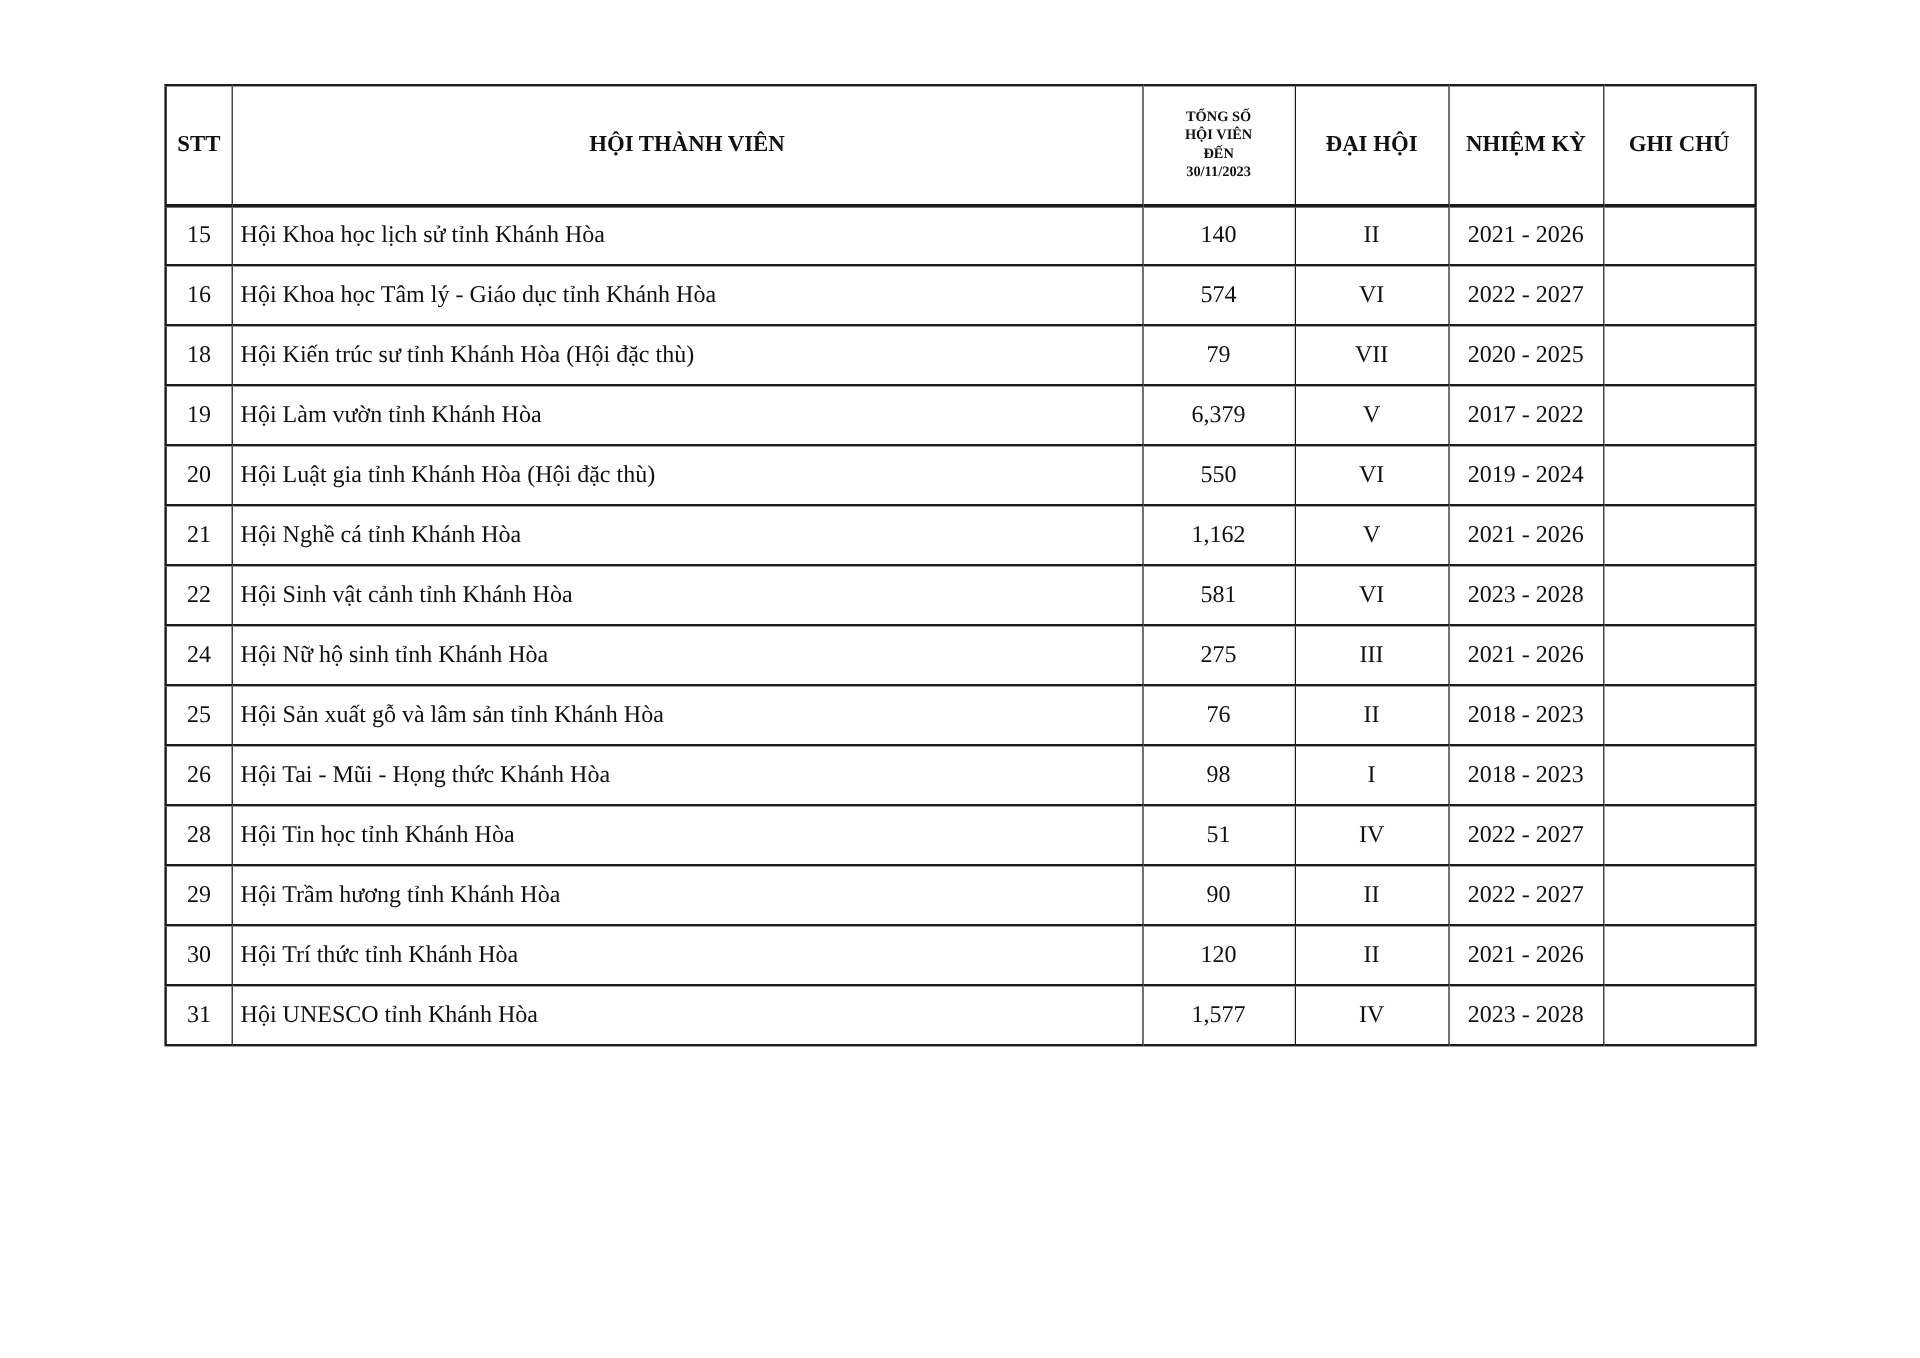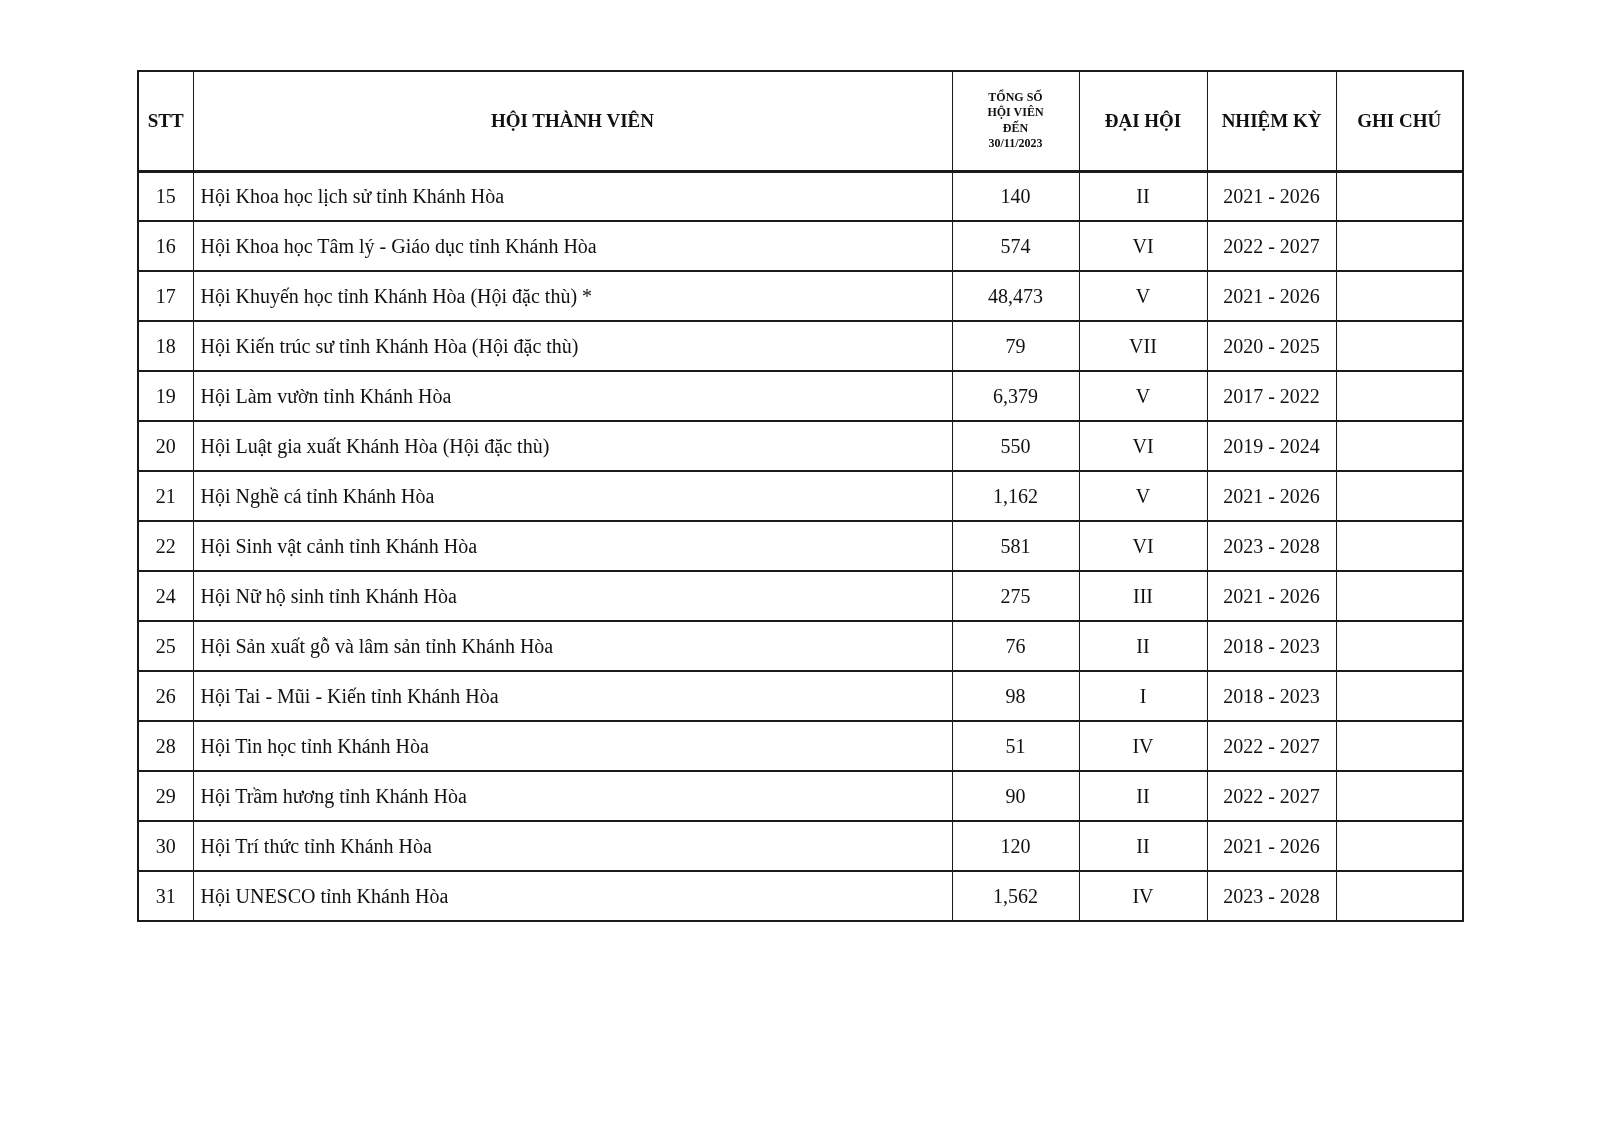--- a/index.html
+++ b/index.html
@@ -97,46 +97,38 @@
       </tr>
       <tr>
         <td>16</td>
         <td class="c-name">Hội Khoa học Tâm lý - Giáo dục tỉnh Khánh Hòa</td>
         <td>574</td>
         <td>VI</td>
         <td>2022 - 2027</td>
         <td></td>
       </tr>
       <tr>
-        <td>17</td>
-        <td class="c-name">Hội Khuyến học tỉnh Khánh Hòa (Hội đặc thù) *</td>
-        <td>48,473</td>
-        <td>V</td>
-        <td>2021 - 2026</td>
-        <td></td>
-      </tr>
-      <tr>
         <td>18</td>
         <td class="c-name">Hội Kiến trúc sư tỉnh Khánh Hòa (Hội đặc thù)</td>
         <td>79</td>
         <td>VII</td>
         <td>2020 - 2025</td>
         <td></td>
       </tr>
       <tr>
         <td>19</td>
         <td class="c-name">Hội Làm vườn tỉnh Khánh Hòa</td>
         <td>6,379</td>
         <td>V</td>
         <td>2017 - 2022</td>
         <td></td>
       </tr>
       <tr>
         <td>20</td>
-        <td class="c-name">Hội Luật gia xuất Khánh Hòa (Hội đặc thù)</td>
+        <td class="c-name">Hội Luật gia tỉnh Khánh Hòa (Hội đặc thù)</td>
         <td>550</td>
         <td>VI</td>
         <td>2019 - 2024</td>
         <td></td>
       </tr>
       <tr>
         <td>21</td>
         <td class="c-name">Hội Nghề cá tỉnh Khánh Hòa</td>
         <td>1,162</td>
         <td>V</td>
@@ -162,21 +154,21 @@
       <tr>
         <td>25</td>
         <td class="c-name">Hội Sản xuất gỗ và lâm sản tỉnh Khánh Hòa</td>
         <td>76</td>
         <td>II</td>
         <td>2018 - 2023</td>
         <td></td>
       </tr>
       <tr>
         <td>26</td>
-        <td class="c-name">Hội Tai - Mũi - Kiến tỉnh Khánh Hòa</td>
+        <td class="c-name">Hội Tai - Mũi - Họng thức Khánh Hòa</td>
         <td>98</td>
         <td>I</td>
         <td>2018 - 2023</td>
         <td></td>
       </tr>
       <tr>
         <td>28</td>
         <td class="c-name">Hội Tin học tỉnh Khánh Hòa</td>
         <td>51</td>
         <td>IV</td>
@@ -195,20 +187,20 @@
         <td>30</td>
         <td class="c-name">Hội Trí thức tỉnh Khánh Hòa</td>
         <td>120</td>
         <td>II</td>
         <td>2021 - 2026</td>
         <td></td>
       </tr>
       <tr>
         <td>31</td>
         <td class="c-name">Hội UNESCO tỉnh Khánh Hòa</td>
-        <td>1,562</td>
+        <td>1,577</td>
         <td>IV</td>
         <td>2023 - 2028</td>
         <td></td>
       </tr>
     </tbody>
   </table>
 </div>
 
 </body></html>

